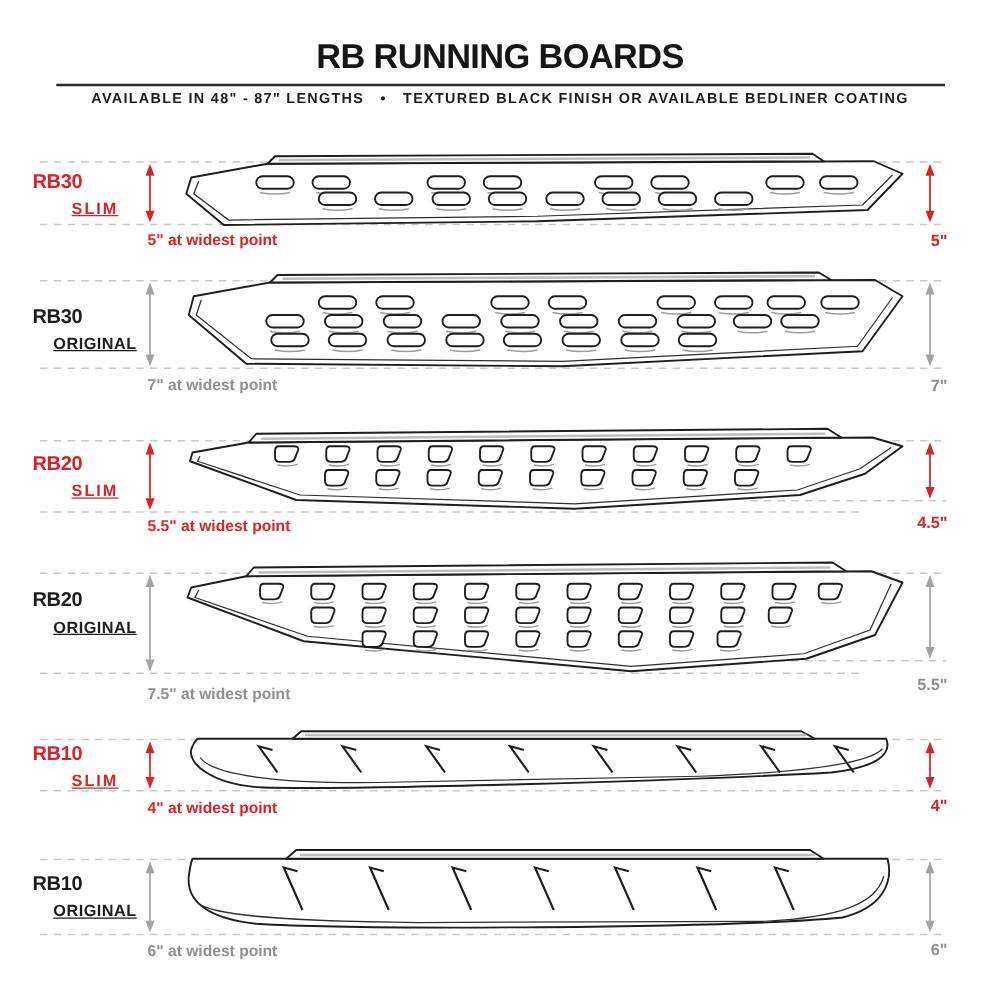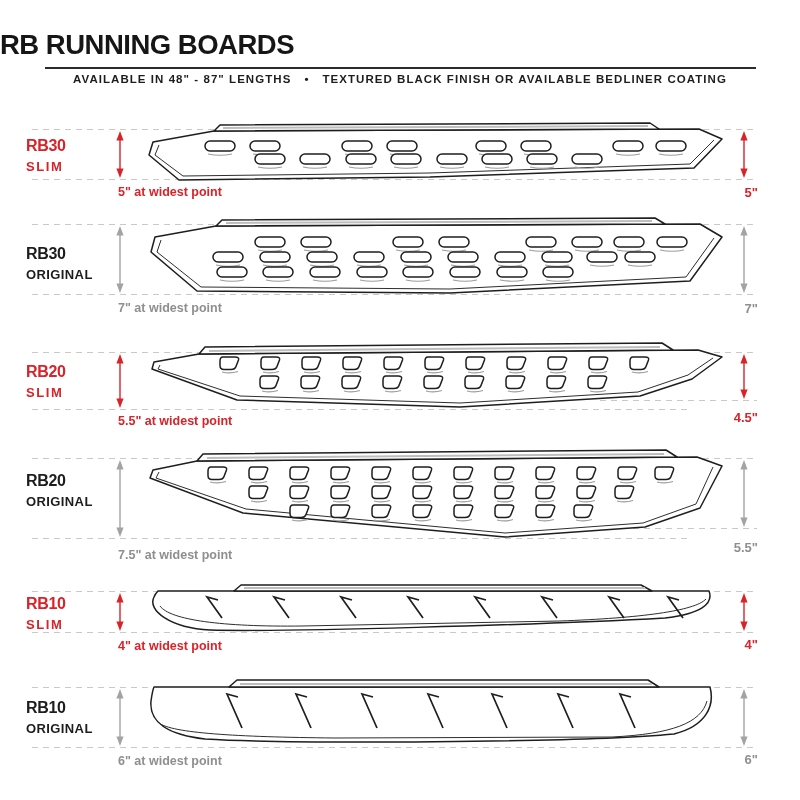--- a/index.html
+++ b/index.html
@@ -1,25 +1,25 @@
 <!DOCTYPE html>
 <html><head>
 <meta charset="utf-8">
 <style>
   html,body{margin:0;padding:0;background:#fff;}
   #stage{position:relative;width:800px;height:800px;background:#fff;overflow:hidden;
          font-family:"Liberation Sans",sans-serif;font-weight:bold;}
   svg{position:absolute;left:0;top:0;}
   .txt{position:absolute;line-height:1;white-space:nowrap;}
-  .title{left:0;top:31px;width:800px;font-size:27.5px;letter-spacing:-0.5px;color:#161616;}
+  .title{left:0;top:31px;width:800px;text-align:center;font-size:27.5px;letter-spacing:-0.5px;color:#161616;}
   .rule{position:absolute;left:45px;top:67px;width:711px;height:2px;background:#2b2b2b;}
   .subtitle{left:0;top:74px;width:800px;display:flex;justify-content:center;gap:13px;
             font-size:11.5px;letter-spacing:1.05px;color:#1d1d1d;}
   .model{left:26px;width:100px;text-align:left;font-size:16px;letter-spacing:-0.3px;}
-  .variant{left:26px;width:100px;font-size:13px;letter-spacing:1.6px;}
+  .variant{left:26px;width:100px;text-align:center;font-size:13px;letter-spacing:1.6px;text-decoration:underline;}
   .variant.orig{letter-spacing:0.4px;}
   .caption{left:118px;font-size:12.5px;}
   .dim{left:700px;width:58px;text-align:right;font-size:13px;}
   .red{color:#d7232a;}
   .grayt{color:#8f8f8f;}
   .blackt{color:#1d1d1d;}
   .bo{fill:#ffffff;stroke:#1e1e1e;stroke-width:1.5;stroke-linejoin:round;}
   .bi{fill:none;stroke:#2e2e2e;stroke-width:1;}
   .bs{fill:none;stroke:#bdbdbd;stroke-width:2;}
 </style>

